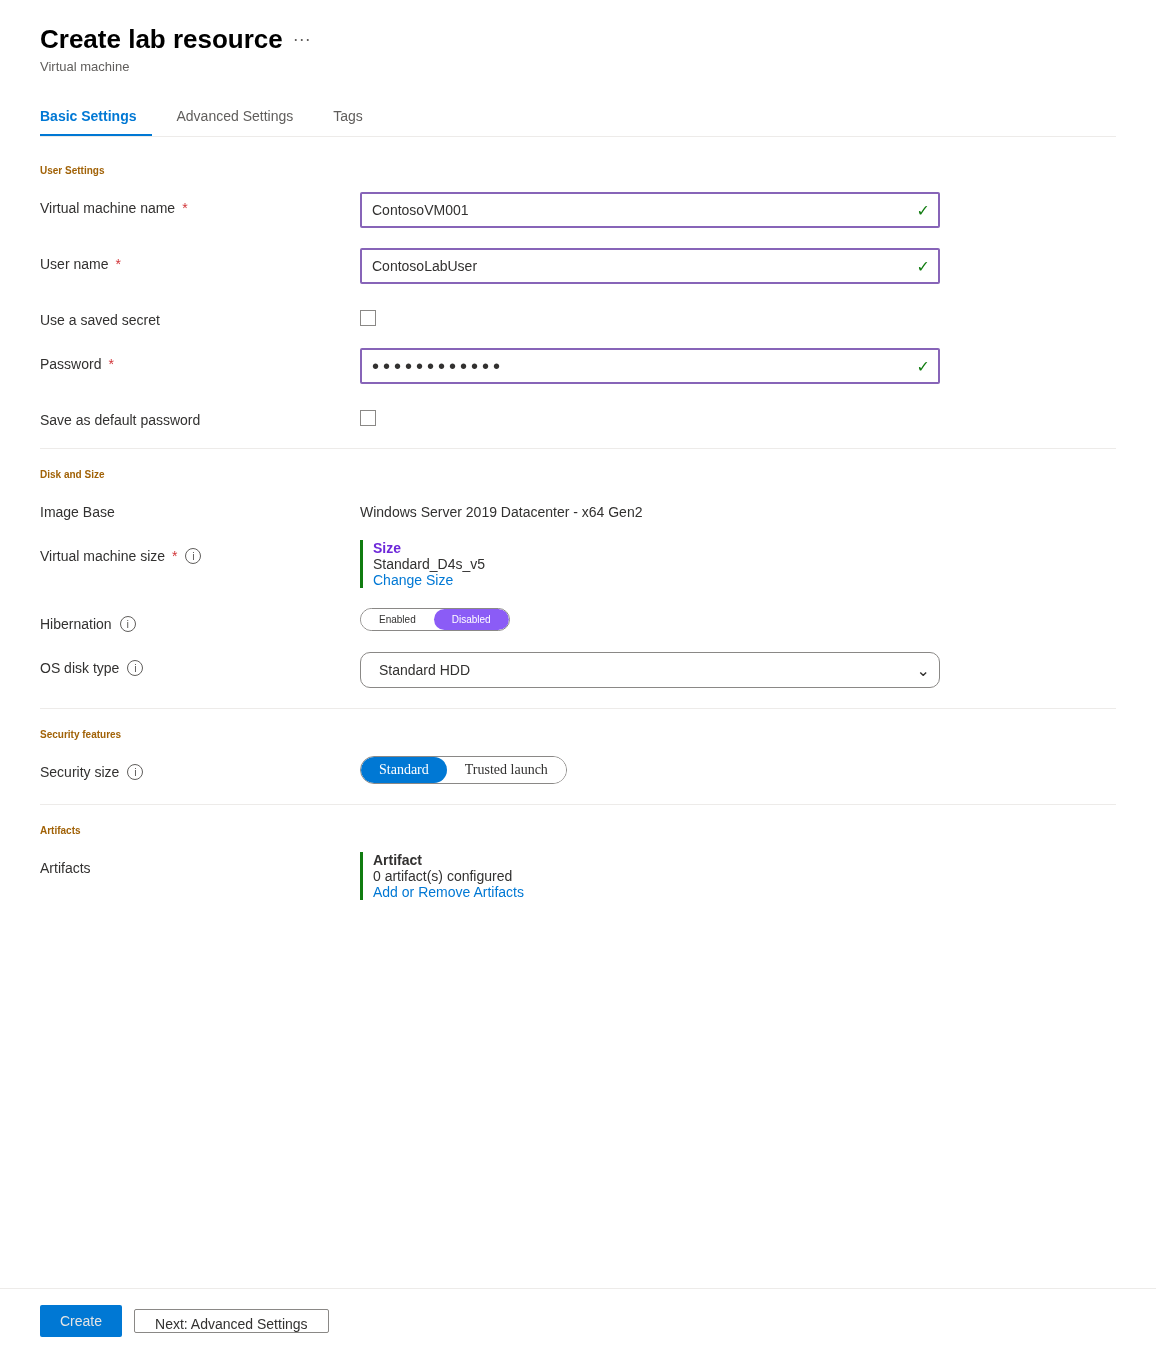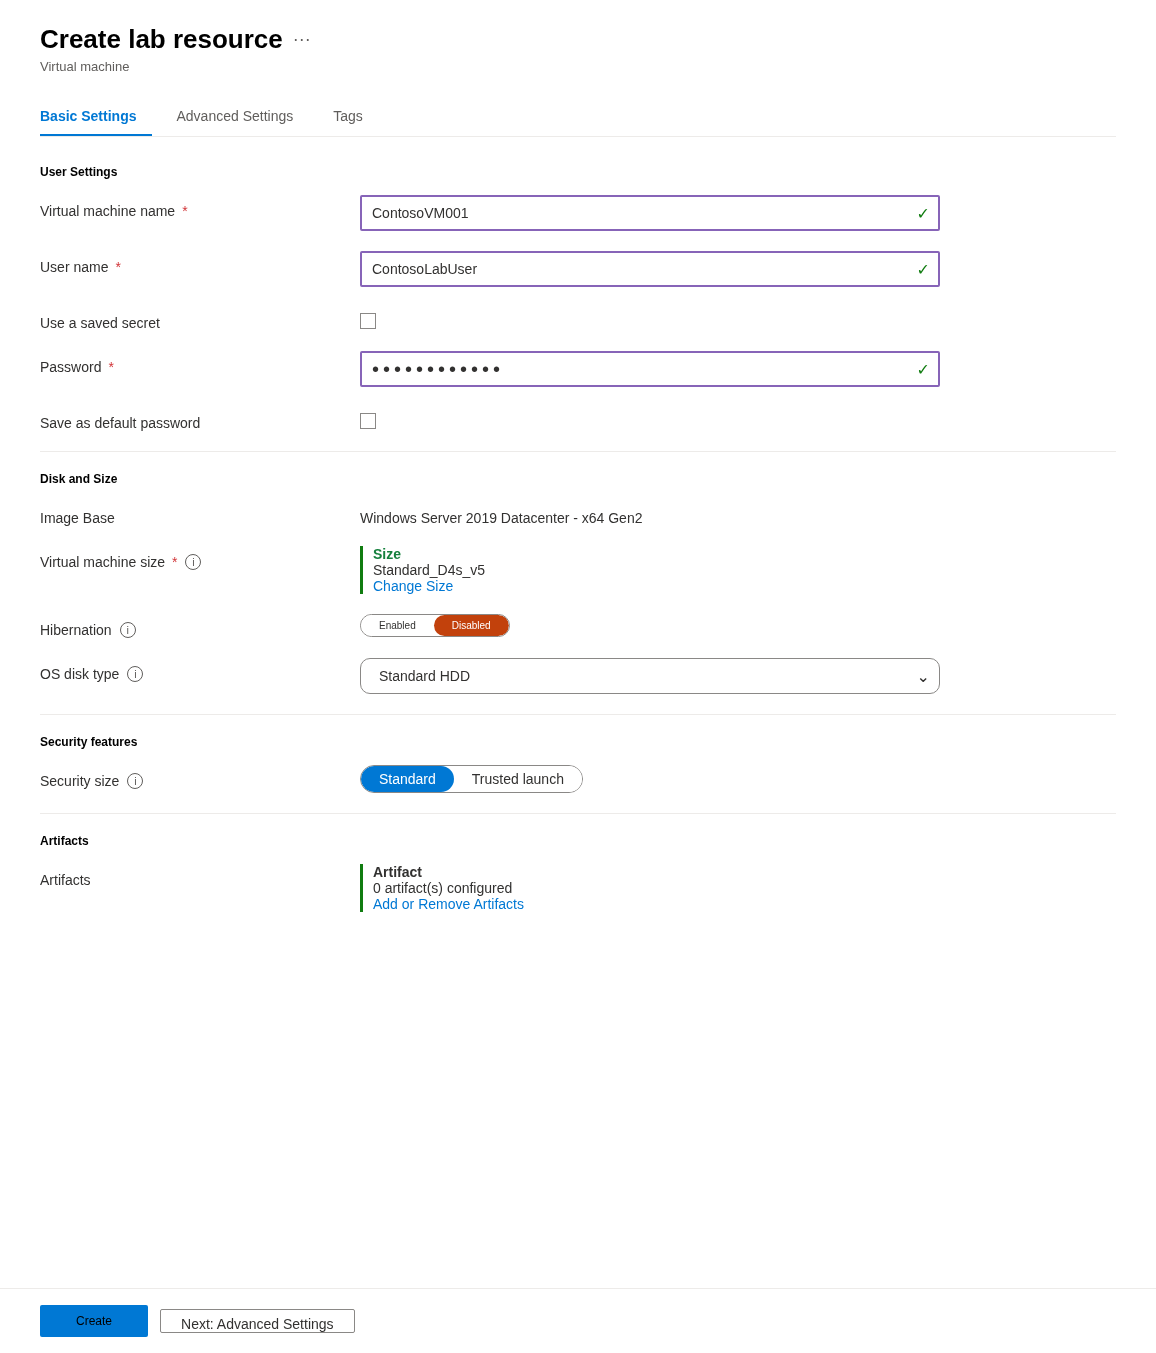--- a/index.html
+++ b/index.html
@@ -64,23 +64,23 @@
     }
 
     .tab.active {
       color: #0078d4;
       border-bottom: 2px solid #0078d4;
       font-weight: 600;
     }
 
     
     .section-header {
-      font-size: 12px;
+      font-size: 10px;
       font-weight: 600;
-      color: #000000;
+      color: #a16207;
       margin-bottom: 16px;
       margin-top: 0;
     }
 
     
     .form-row {
       display: flex;
       align-items: flex-start;
       margin-bottom: 20px;
     }
@@ -162,21 +162,21 @@
 
     
     .size-block {
       border-left: 3px solid #107c10;
       padding-left: 10px;
     }
 
     .size-label {
       font-weight: 700;
       font-size: 14px;
-      color: #15803d;
+      color: #6d28d9;
     }
 
     .size-value {
       font-size: 14px;
       color: #323130;
     }
 
     .change-link {
       color: #0078d4;
       cursor: pointer;
@@ -197,41 +197,42 @@
     .toggle-option {
       padding: 5px 18px;
       font-size: 10px;
       cursor: pointer;
       background: #fff;
       color: #323130;
       border-radius: 0;
     }
 
     .toggle-option.selected {
-      background: #c2410c;
+      background: #8b5cf6;
       color: #fff;
       border-radius: 20px;
     }
 
     
     .security-toggle-group {
       display: flex;
       align-items: center;
       border: 1px solid #8a8886;
       border-radius: 20px;
       overflow: hidden;
       width: fit-content;
     }
 
     .security-toggle-option {
       padding: 5px 18px;
       font-size: 14px;
       cursor: pointer;
       background: #fff;
       color: #323130;
+      font-family: Liberation Serif, serif;
     }
 
     .security-toggle-option.selected {
       background: #0078d4;
       color: #fff;
       border-radius: 20px;
     }
 
     
     .dropdown-wrapper {
@@ -301,24 +302,24 @@
       border-top: 1px solid #edebe9;
       padding: 16px 40px;
       display: flex;
       align-items: center;
       gap: 12px;
       background: #fff;
     }
 
     .btn-primary {
       background: #0078d4;
-      color: #000000;
+      color: #e5e5e5;
       border: none;
-      padding: 6px 36px;
-      font-size: 12px;
+      padding: 6px 20px;
+      font-size: 14px;
       cursor: pointer;
       border-radius: 2px;
       height: 32px;
     }
 
     .btn-secondary {
       background: #fff;
       color: #323130;
       border: 1px solid #8a8886;
       padding: 6px 20px;

